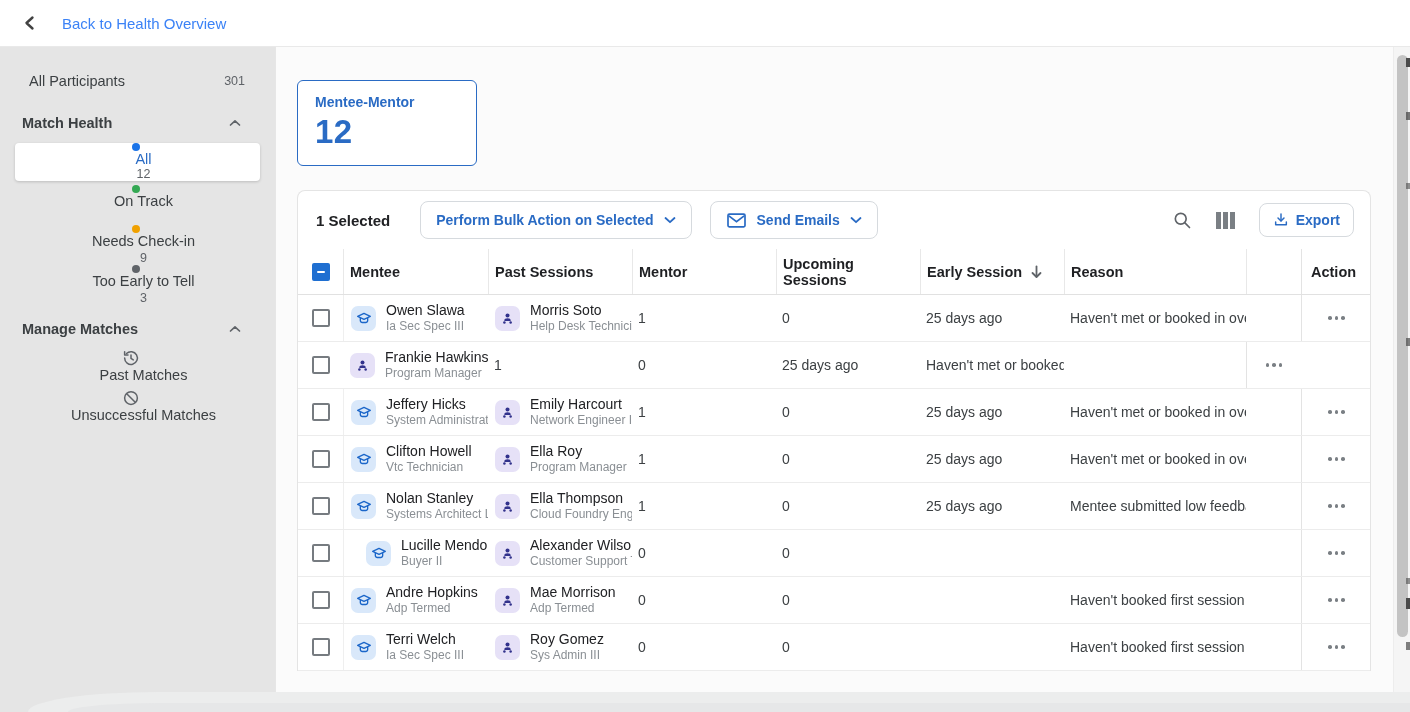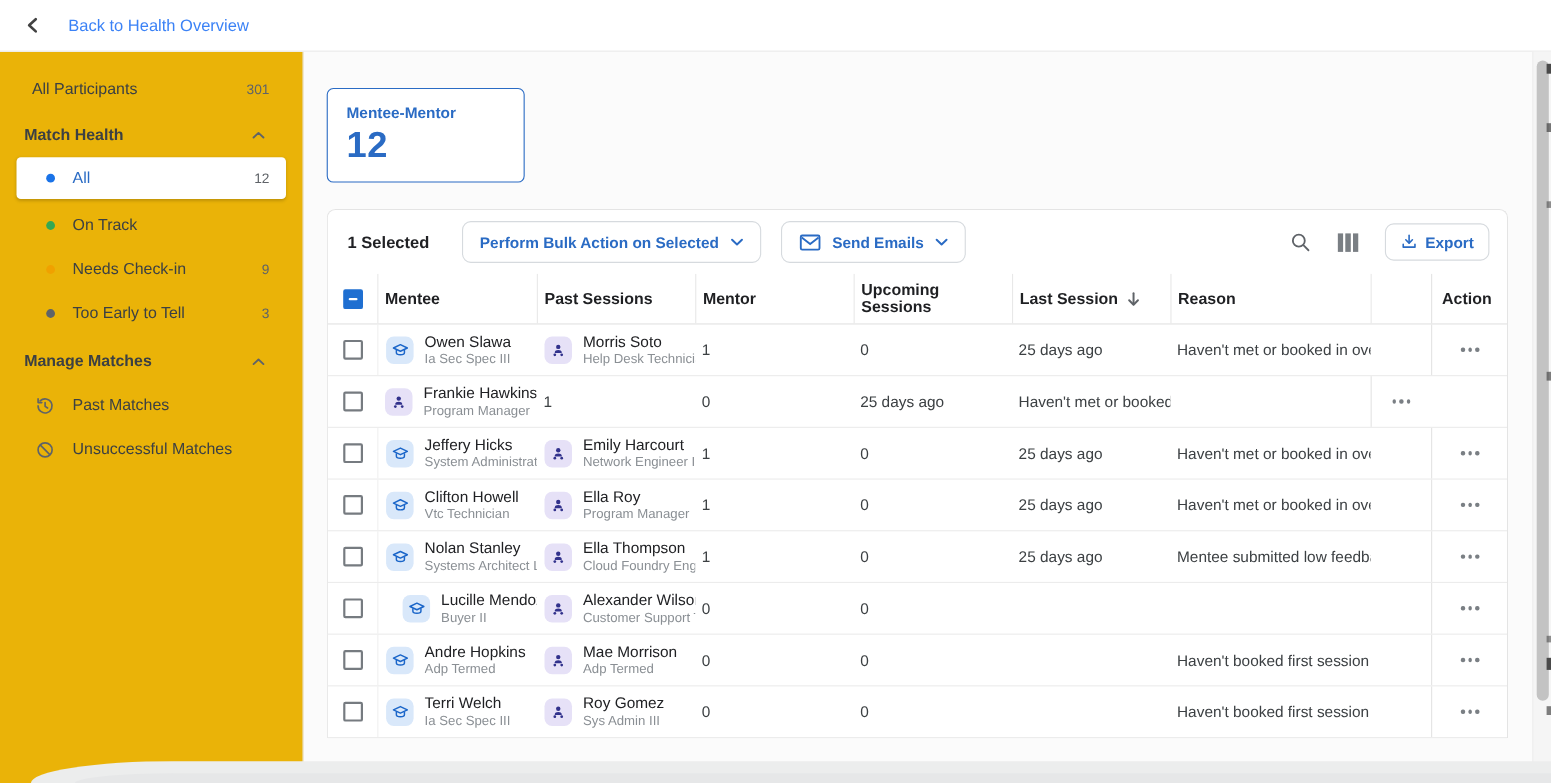--- a/index.html
+++ b/index.html
@@ -8,28 +8,28 @@
 
   
   .topbar { height:47px; background:#fff; border-bottom:1px solid #e9e9e9; display:flex; align-items:center; padding-left:22px; gap:24px; position:relative; z-index:3; }
   .back-link { display:flex; align-items:center; gap:24px; cursor:pointer; }
   .back-link .label { color:#3b82f6; font-weight:400; font-size:15px; }
 
   
   .app { display:flex; height:665px; position:relative; }
 
   
-  .sidebar { width:276px; background:#eab308; border-right:1px solid #e6e6e6; padding-top:16px; flex:none; }
+  .sidebar { width:276px; background:#e5e5e5; border-right:1px solid #e6e6e6; padding-top:16px; flex:none; }
   .sb-row { display:flex; align-items:center; }
   .participants { padding:10px 30px 10px 29px; }
   .participants .label { flex:1; font-size:14.5px; color:#3c4043; }
   .count { font-size:12.5px; color:#5f6368; }
   .section-head { padding:16px 34px 12px 22px; display:flex; align-items:center; cursor:pointer; }
   .section-head .title { flex:1; font-size:14.5px; font-weight:700; color:#3c4043; }
-  .sb-item { height:40px; padding:0 30px 0 42px; display:flex; align-items:center; cursor:pointer; }
+  .sb-item { height:40px; padding:0 30px 0 42px; display:flex; align-items:center; cursor:pointer;flex-direction:column; }
   .sb-item .dot { width:8px; height:8px; border-radius:50%; margin-right:16px; flex:none; }
   .sb-item .label { flex:1; font-size:14.5px; color:#3c4043; }
   .sb-item.selected { background:#fff; margin:0 15px 4px 15px; padding:0 15px 0 27px; border-radius:4px; box-shadow:0 1px 3px rgba(0,0,0,.18); height:38px; }
   .sb-item.selected .label { color:#2a6bc4; }
   .sb-item .mi { width:18px; height:18px; margin-left:-10px; margin-right:16px; flex:none; display:flex; align-items:center; }
 
   
   .main { flex:1; padding:16px 0 0 21px; background:#fbfbfb; position:relative; }
   .page-title { font-size:27px; font-weight:700; color:#1f2023; }
   .summary-card { margin-top:17px; width:180px; height:86px; background:#fff; border:1.5px solid #2a6bc4; border-radius:6px; padding:13px 17px; cursor:pointer; }
@@ -233,21 +233,21 @@
 
       <div class="tr thead">
         <div class="th" style="justify-content:center;padding-left:0">
           <span class="checkbox indet"></span>
         </div>
         <div class="th tick">Mentee</div>
         <div class="th tick">Past Sessions</div>
         <div class="th tick">Mentor</div>
         <div class="th tick">Upcoming Sessions</div>
         <div class="th tick">
-          <span>Last Session</span>
+          <span>Early Session</span>
           <span>
             <svg width="13" height="14" viewBox="0 0 13 14" fill="none" stroke="#5f6368" stroke-width="1.8" stroke-linecap="round" stroke-linejoin="round">
                 <line x1="6.5" y1="1.5" x2="6.5" y2="11.5"></line>
                 <polyline points="2.5,8 6.5,12 10.5,8"></polyline>
               </svg>
           </span>
         </div>
         <div class="th tick">Reason</div>
         <div class="th tick"></div>
         <div class="th action-h" style="padding-left:9px">Action</div>

